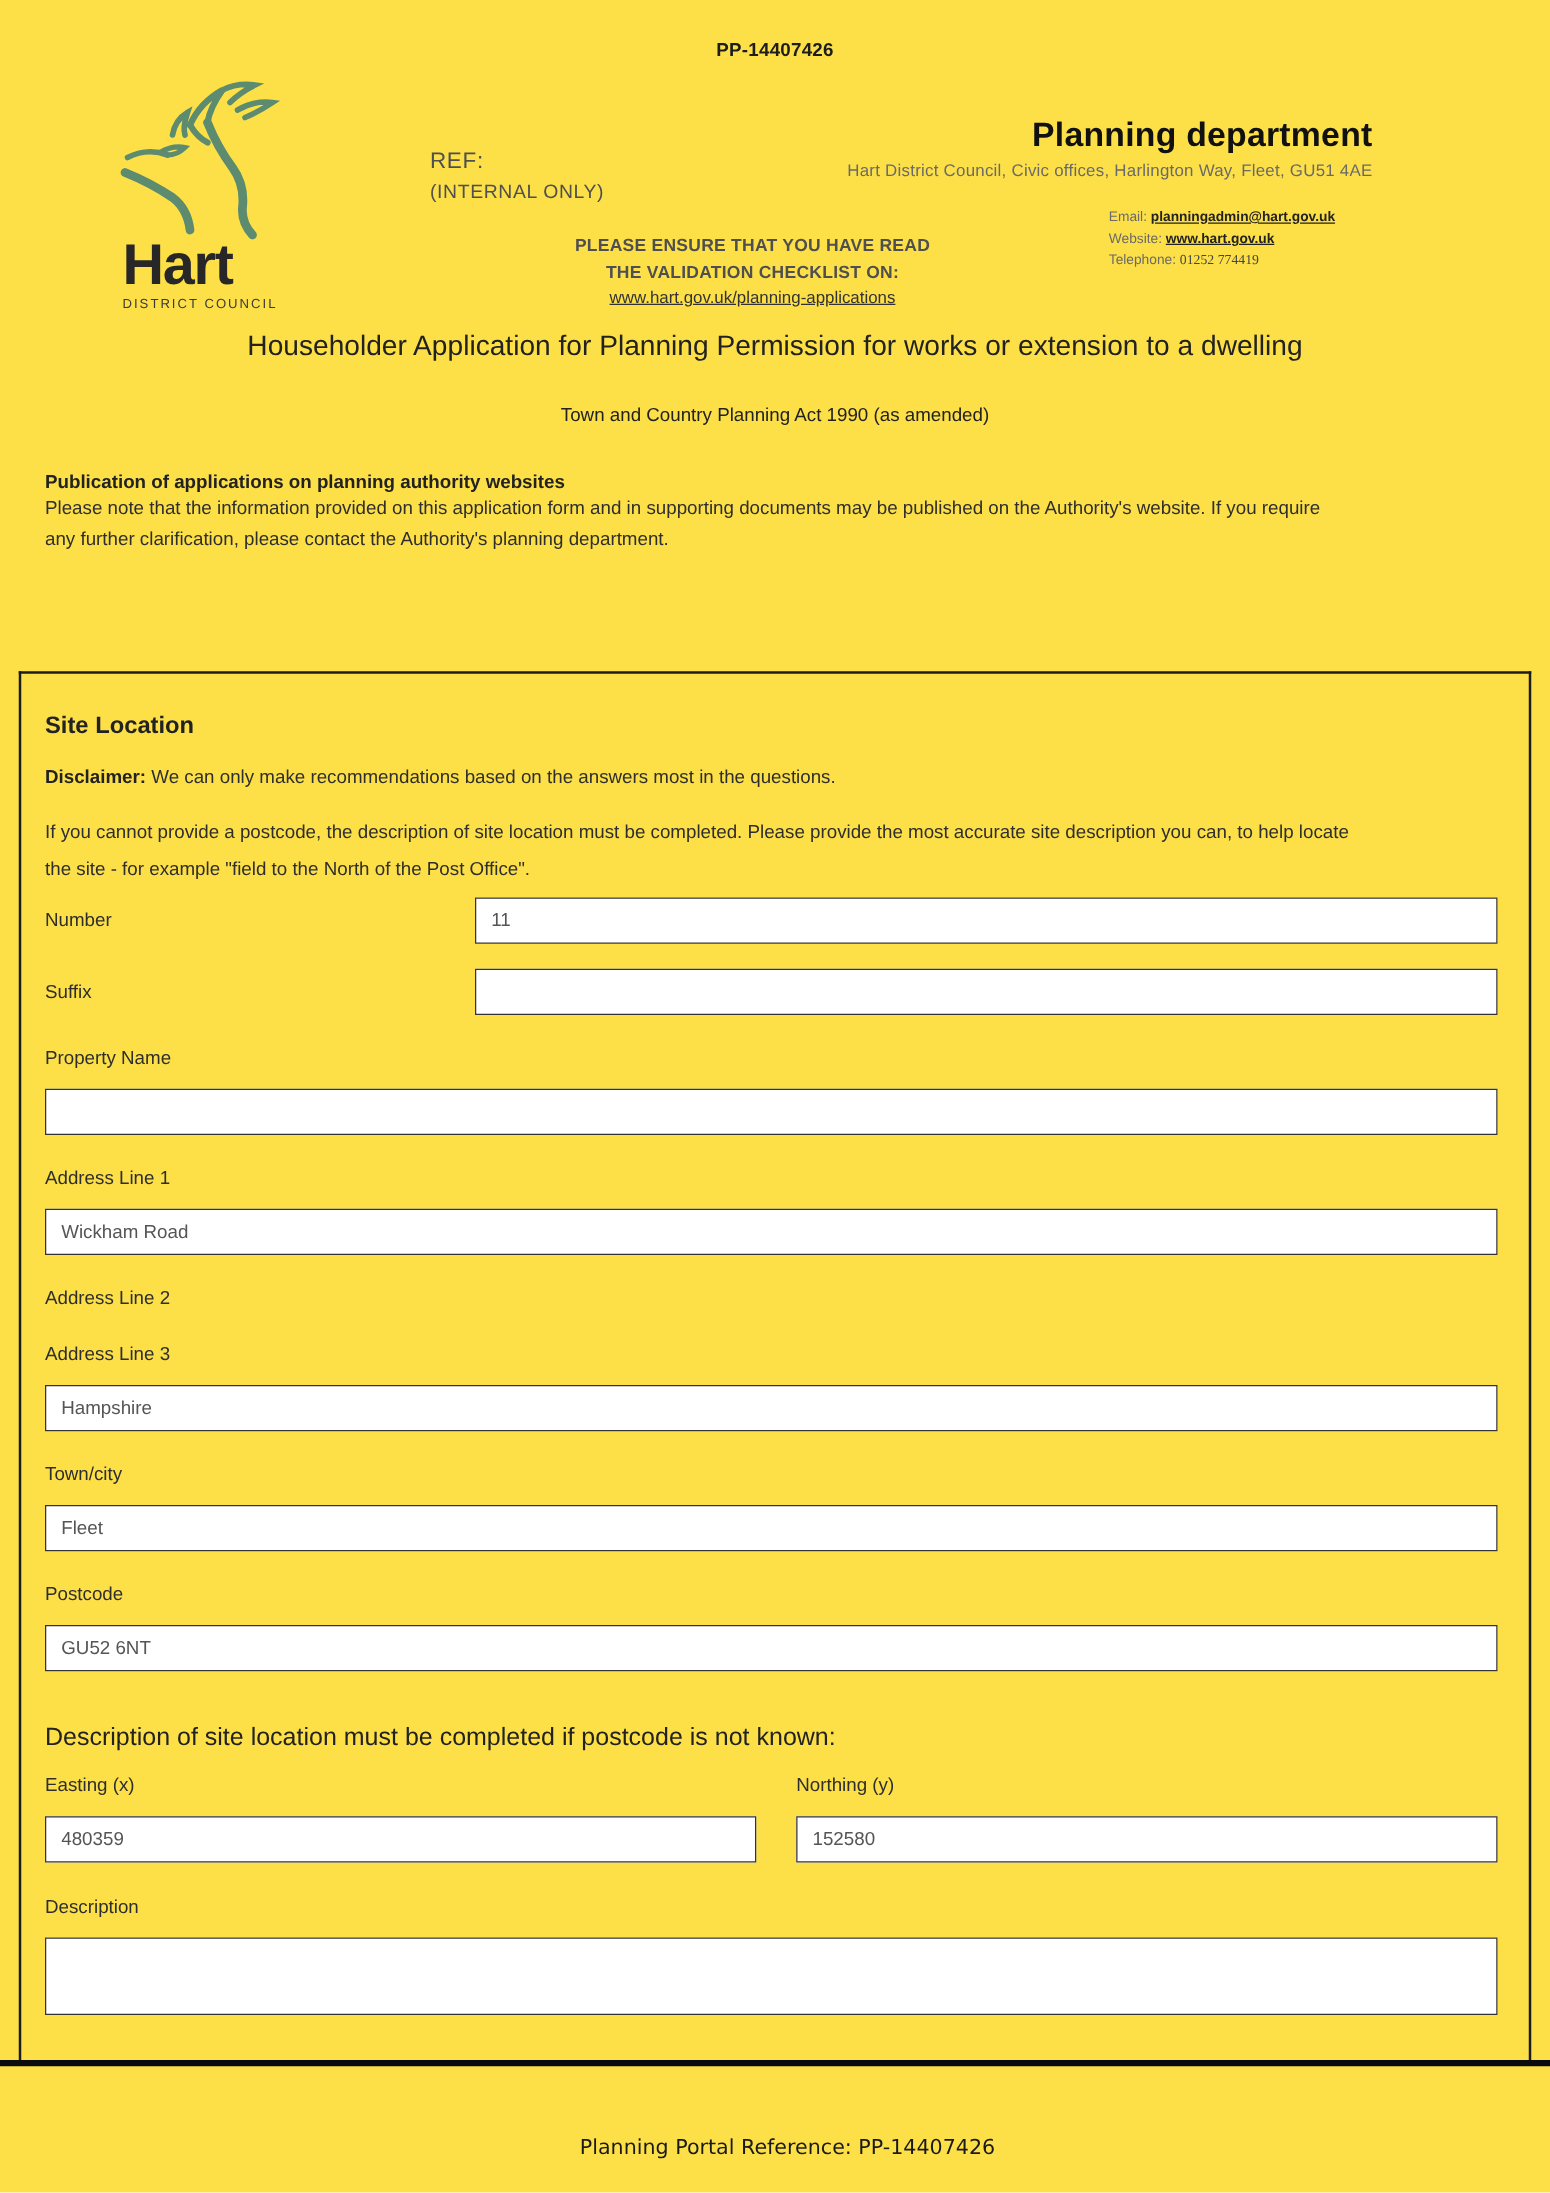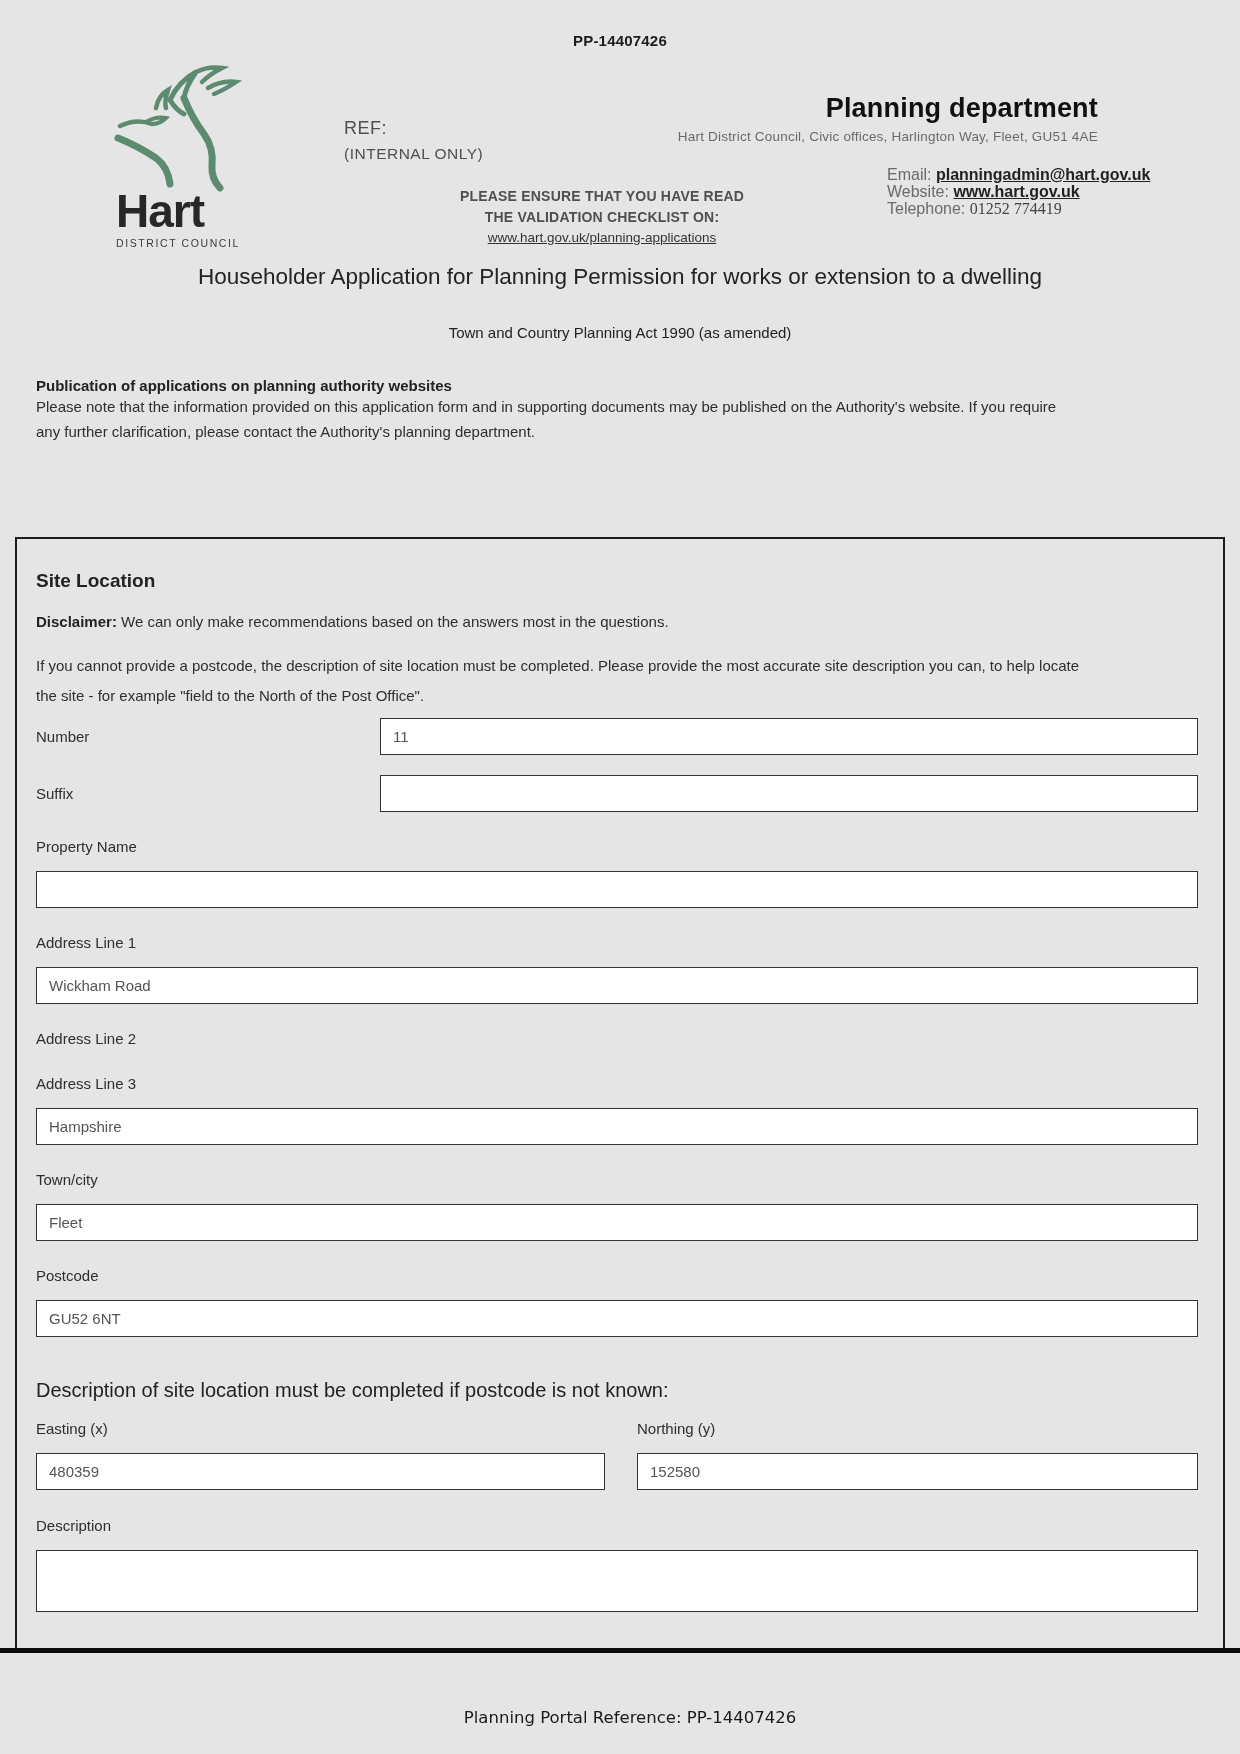--- a/index.html
+++ b/index.html
@@ -1,37 +1,37 @@
 <!DOCTYPE html>
 <html><head>
 <meta charset="utf-8">
 <style>
   * { margin:0; padding:0; box-sizing:border-box; }
   html,body { background:#ffffff; }
   body { font-family:"Liberation Sans", sans-serif; color:#222; }
-  .page { position:relative; width:1240px; height:1754px; margin:0 auto; background:#e5e5e5; overflow:hidden; }
+  .page { position:relative; width:1240px; height:1754px; margin:0 auto; background:#fde047; overflow:hidden; }
 
   
   .pp-ref { position:absolute; top:32px; left:0; width:100%; text-align:center;
             font-size:15px; font-weight:bold; color:#1d1d1d; letter-spacing:.2px; }
 
-  .logo { position:absolute; left:104px; top:62px; width:170px; }
+  .logo { position:absolute; left:86px; top:62px; width:170px; }
   .logo svg { display:block; margin-left:8px; }
   .logo .brand { font-size:46px; font-weight:bold; color:#272727; letter-spacing:-1px; line-height:1; margin-top:-6px; padding-left:12px; }
   .logo .brand-sub { font-size:10.5px; color:#3a3a3a; letter-spacing:1.6px; padding-left:12px; margin-top:3px; white-space:nowrap; }
 
   .ref-block { position:absolute; left:344px; top:118px; color:#4f4f4f; }
   .ref-block .ref-line1 { font-size:18px; letter-spacing:.5px; }
   .ref-block .ref-line2 { font-size:15.5px; margin-top:6px; letter-spacing:.5px; }
 
   .dept { position:absolute; top:93px; right:142px; width:560px; text-align:right; }
   .dept .dept-title { font-size:27px; font-weight:bold; color:#111; letter-spacing:.2px; }
   .dept .dept-address { font-size:13.5px; color:#6a6a6a; margin-top:5px; letter-spacing:.2px; }
 
-  .contact { position:absolute; left:887px; top:166px; font-size:16px; line-height:17px; }
+  .contact { position:absolute; left:887px; top:166px; font-size:11px; line-height:17px; }
   .contact .lbl { color:#6a6a6a; }
   .contact .val-link { color:#222; font-weight:bold; text-decoration:underline; }
   .contact .val { color:#444;font-family:Liberation Serif, serif; }
 
   .checklist { position:absolute; left:437px; top:186px; width:330px; text-align:center; }
   .checklist .cl-line { font-size:14px; font-weight:bold; color:#4f4f4f; line-height:21px; letter-spacing:.2px; }
   .checklist .cl-link { display:inline-block; margin-top:2px; font-size:13.5px; font-weight:normal; color:#333; text-decoration:underline; }
 
   
   .main-title { position:absolute; top:264px; left:0; width:100%; text-align:center; font-size:22.5px; color:#222; }

